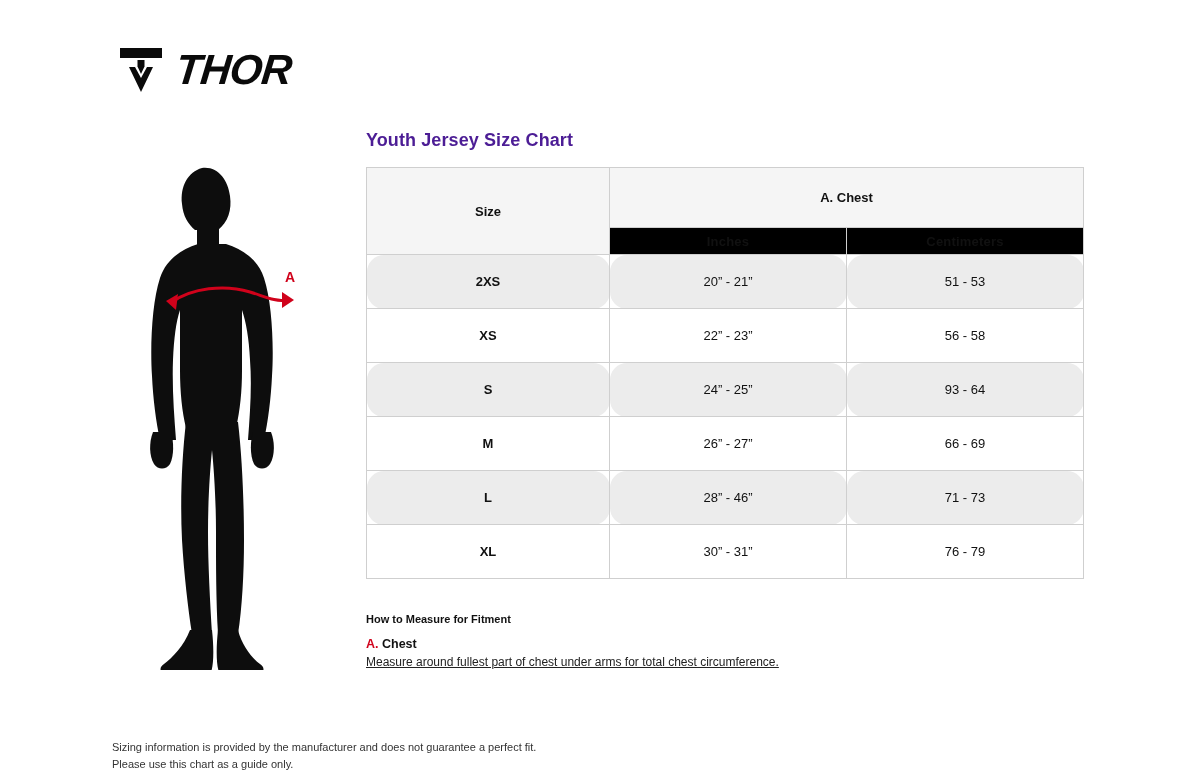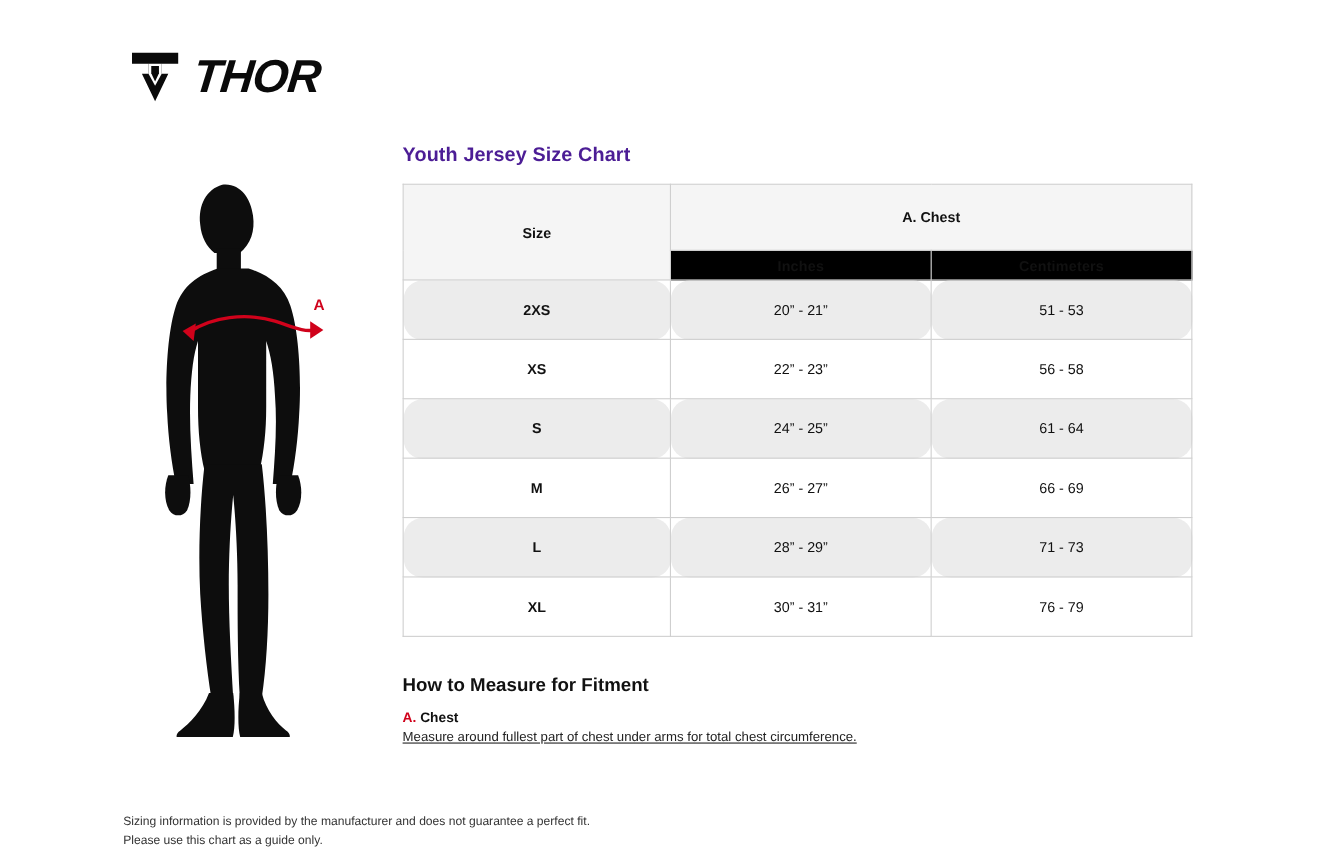--- a/index.html
+++ b/index.html
@@ -122,21 +122,21 @@
   tbody tr td.value-cell {
     font-weight: normal;
     margin-top: 48px;
   }
 
   
   #how-to-measure {
     margin-top: 34px;
   }
   #how-to-title {
-    font-size: 17px;
+    font-size: 11px;
     font-weight: bold;
     margin: 0 0 12px 0;
   }
   .measure-item-head {
     font-size: 12.5px;
     font-weight: bold;
     margin-bottom: 3px;
   }
   .measure-item-head .letter {
     color: #d0021b;
@@ -248,30 +248,30 @@
         <td class="value-cell">51 - 53</td>
       </tr>
       <tr>
         <td>XS</td>
         <td class="value-cell">22” - 23”</td>
         <td class="value-cell">56 - 58</td>
       </tr>
       <tr class="alt">
         <td>S</td>
         <td class="value-cell">24” - 25”</td>
-        <td class="value-cell">61 - 64</td>
+        <td class="value-cell">93 - 64</td>
       </tr>
       <tr>
         <td>M</td>
         <td class="value-cell">26” - 27”</td>
         <td class="value-cell">66 - 69</td>
       </tr>
       <tr class="alt">
         <td>L</td>
-        <td class="value-cell">28” - 29”</td>
+        <td class="value-cell">28” - 46”</td>
         <td class="value-cell">71 - 73</td>
       </tr>
       <tr>
         <td>XL</td>
         <td class="value-cell">30” - 31”</td>
         <td class="value-cell">76 - 79</td>
       </tr>
     </tbody>
   </table>
 

